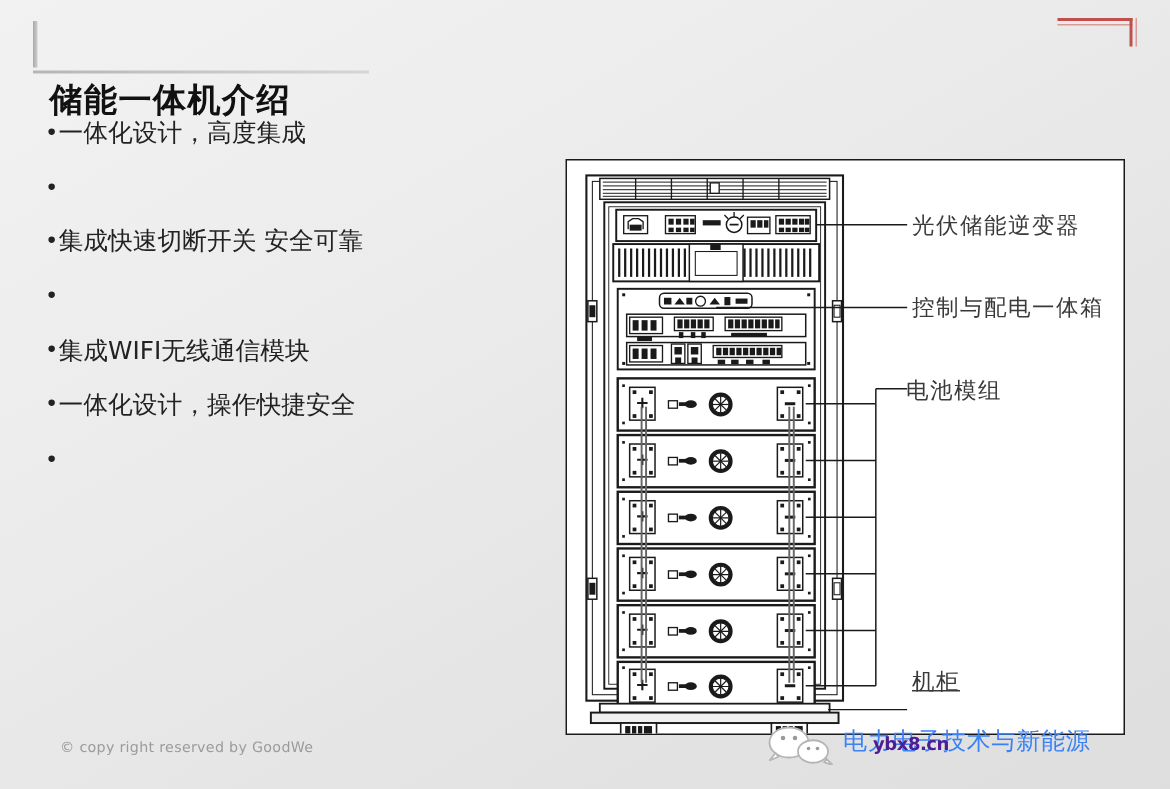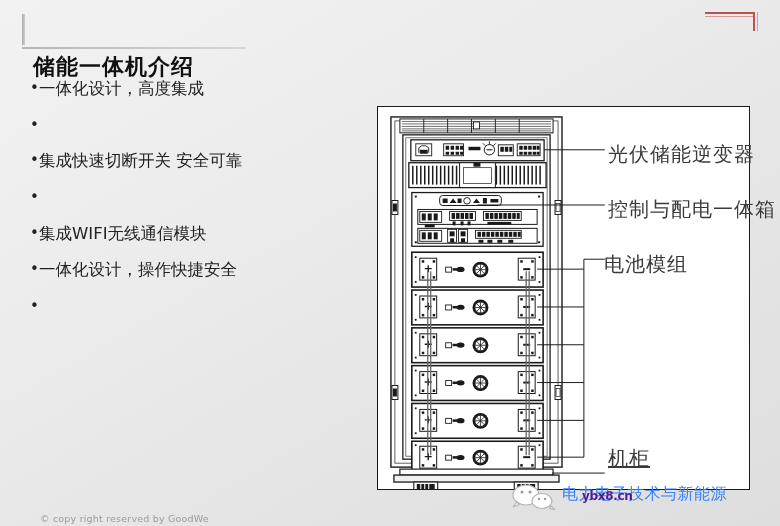--- a/index.html
+++ b/index.html
@@ -43,21 +43,21 @@
     white-space:nowrap;
   }
   .bullet .dot{
     flex:0 0 auto;width:8px;margin-right:1px;
     font-size:15px;line-height:1.15;color:#222;
   }
 
   
   .footer{
     position:absolute;left:40px;top:493px;
-    font-size:9.5px;color:#9b9b9b;letter-spacing:.2px;margin-top:20px;
+    font-size:9.5px;color:#9b9b9b;letter-spacing:.2px;
   }
 
   
   .watermark{position:absolute;left:500px;top:478px;width:280px;height:40px;}
   .wm-text{
     position:absolute;left:62px;top:6px;
     font-size:16px;color:#3b82f6;white-space:nowrap;letter-spacing:.5px;
   }
   .wm-url{
     position:absolute;left:82px;top:11px;
@@ -67,21 +67,21 @@
 
   
   .panel{
     position:absolute;left:377px;top:106px;width:373px;height:384px;
     background:#fff;border:1.6px solid #1a1a1a;box-sizing:border-box;
   }
   .svgwrap{position:absolute;left:0;top:0;width:100%;height:100%;}
 
   
   .callout{
-    position:absolute;font-size:20px;color:#3a3a3a;white-space:nowrap;
+    position:absolute;font-size:15px;color:#3a3a3a;white-space:nowrap;
     letter-spacing:1px;font-family:"DejaVu Serif","Liberation Serif",serif;
   }
   .c-inv{left:608px;top:141px;}
   .c-ctl{left:608px;top:196px;}
   .c-bat{left:604px;top:251px;}
   .c-cab{left:608px;top:445px;text-decoration:underline;}
 </style>
 </head>
 <body>
 

